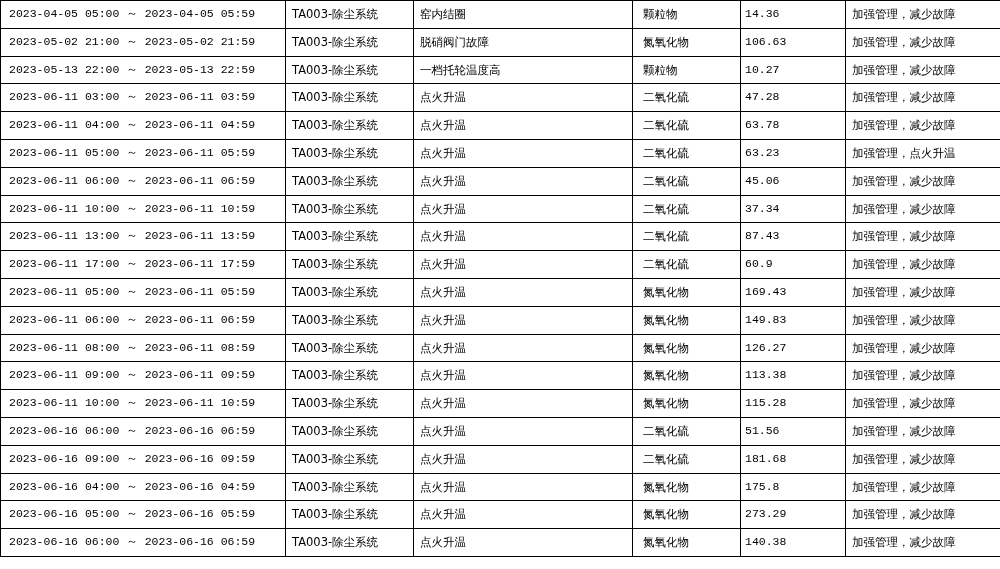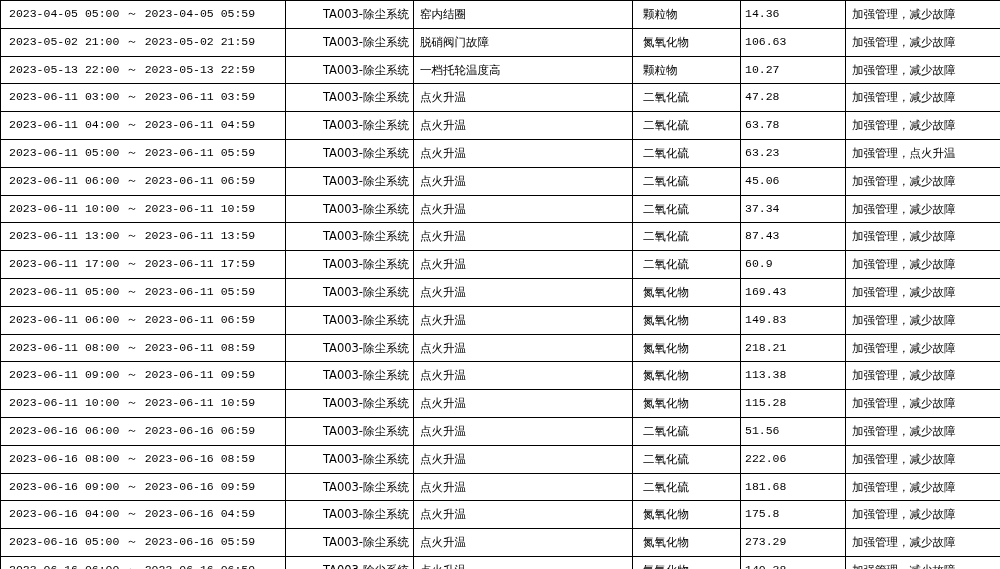--- a/index.html
+++ b/index.html
@@ -33,21 +33,21 @@
   }
   
   col.c-time    { width: 285px; }
   col.c-sys     { width: 128px; }
   col.c-reason  { width: 219px; }
   col.c-poll    { width: 108px; }
   col.c-value   { width: 105px; }
   col.c-measure { width: 155px; }
 
   td.time    { padding-left: 8px; letter-spacing: 0px; }
-  td.sys     { padding-left: 6px; text-align: right; }
+  td.sys     { padding-left: 6px; }
   td.reason  { padding-left: 6px; margin-top: 36px; }
   td.poll    { padding-left: 10px; }
   td.value   { }
   td.measure { padding-left: 6px; }
 
   .cjk {
     font-family: "DejaVu Sans", "Liberation Sans", sans-serif;
     font-size: 11.5px;
   }
   .num {
@@ -162,21 +162,21 @@
         <td class="reason cjk">点火升温</td>
         <td class="poll cjk">氮氧化物</td>
         <td class="value num">149.83</td>
         <td class="measure cjk">加强管理，减少故障</td>
       </tr>
       <tr>
         <td class="time num">2023-06-11 08:00 ～ 2023-06-11 08:59</td>
         <td class="sys cjk">TA003-除尘系统</td>
         <td class="reason cjk">点火升温</td>
         <td class="poll cjk">氮氧化物</td>
-        <td class="value num">218.21</td>
+        <td class="value num">126.27</td>
         <td class="measure cjk">加强管理，减少故障</td>
       </tr>
       <tr>
         <td class="time num">2023-06-11 09:00 ～ 2023-06-11 09:59</td>
         <td class="sys cjk">TA003-除尘系统</td>
         <td class="reason cjk">点火升温</td>
         <td class="poll cjk">氮氧化物</td>
         <td class="value num">113.38</td>
         <td class="measure cjk">加强管理，减少故障</td>
       </tr>
@@ -187,28 +187,20 @@
         <td class="poll cjk">氮氧化物</td>
         <td class="value num">115.28</td>
         <td class="measure cjk">加强管理，减少故障</td>
       </tr>
       <tr>
         <td class="time num">2023-06-16 06:00 ～ 2023-06-16 06:59</td>
         <td class="sys cjk">TA003-除尘系统</td>
         <td class="reason cjk">点火升温</td>
         <td class="poll cjk">二氧化硫</td>
         <td class="value num">51.56</td>
-        <td class="measure cjk">加强管理，减少故障</td>
-      </tr>
-      <tr>
-        <td class="time num">2023-06-16 08:00 ～ 2023-06-16 08:59</td>
-        <td class="sys cjk">TA003-除尘系统</td>
-        <td class="reason cjk">点火升温</td>
-        <td class="poll cjk">二氧化硫</td>
-        <td class="value num">222.06</td>
         <td class="measure cjk">加强管理，减少故障</td>
       </tr>
       <tr>
         <td class="time num">2023-06-16 09:00 ～ 2023-06-16 09:59</td>
         <td class="sys cjk">TA003-除尘系统</td>
         <td class="reason cjk">点火升温</td>
         <td class="poll cjk">二氧化硫</td>
         <td class="value num">181.68</td>
         <td class="measure cjk">加强管理，减少故障</td>
       </tr>

